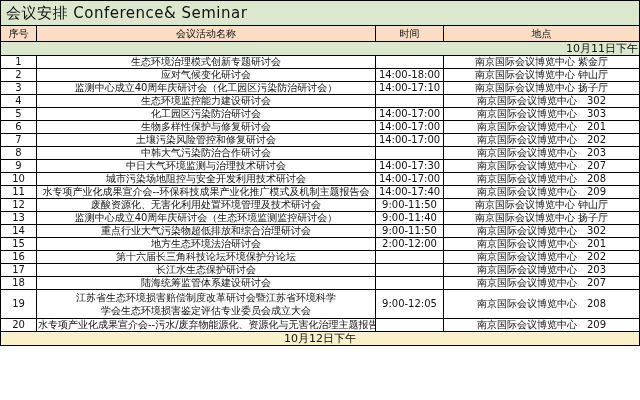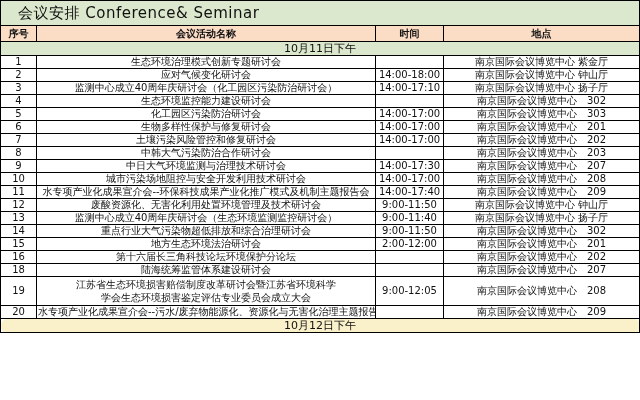--- a/index.html
+++ b/index.html
@@ -3,22 +3,22 @@
 <meta charset="utf-8">
 <style>
   html,body{margin:0;padding:0;background:#ffffff;}
   body{width:640px;height:400px;overflow:hidden;
        font-family:"DejaVu Sans","Liberation Sans",sans-serif;color:#111;}
   .sheet{width:640px;height:400px;background:#fff;}
   table{border-collapse:collapse;table-layout:fixed;width:639px;margin:0;}
   td{border:1px solid #000;text-align:center;padding:0 1px;overflow:hidden;
      white-space:nowrap;vertical-align:middle;}
   .title-row td{background:var(--green,#dce8cd);font-size:15px;font-weight:400;
-     text-align:left;padding-left:17px;height:24px;letter-spacing:.5px;}
-  .header-row td{background:var(--peach,#fbdcc5);font-weight:bold;font-size:10px;height:15px;}
+     text-align:left;padding-left:5px;height:24px;letter-spacing:.5px;}
+  .header-row td{background:var(--peach,#fbdcc5);font-weight:normal;font-size:10px;height:15px;}
   .section-row td{font-size:11px;height:13px;line-height:13px;}
   tbody td{font-size:10px;height:12px;line-height:12px;}
   td.c-no{font-size:10px;}
   tr.tall td{height:28px;}
   tr.tall td.c-name{white-space:pre-line;line-height:13px;margin-top:37px;}
 </style>
 </head>
 <body>
 
 <div class="sheet">
@@ -35,21 +35,21 @@
       </tr>
       <tr class="header-row">
         <td>序号</td>
         <td>会议活动名称</td>
         <td>时间</td>
         <td>地点</td>
       </tr>
     </thead>
     <tbody>
         <tr class="section-row">
-          <td colspan="4" style="background: rgb(220, 232, 205);">10月11日下午</td>
+          <td colspan="4" style="background: rgb(220, 232, 205); text-align: right;">10月11日下午</td>
         </tr>
         <tr>
           <td class="c-no">1</td>
           <td class="c-name">生态环境治理模式创新专题研讨会</td>
           <td class="c-time"></td>
           <td class="c-venue">南京国际会议博览中心 紫金厅</td>
         </tr>
         <tr>
           <td class="c-no">2</td>
           <td class="c-name">应对气候变化研讨会</td>
@@ -134,20 +134,26 @@
           <td class="c-time">2:00-12:00</td>
           <td class="c-venue">南京国际会议博览中心　201</td>
         </tr>
         <tr>
           <td class="c-no">16</td>
           <td class="c-name">第十六届长三角科技论坛环境保护分论坛</td>
           <td class="c-time"></td>
           <td class="c-venue">南京国际会议博览中心　202</td>
         </tr>
         <tr>
+          <td class="c-no">17</td>
+          <td class="c-name">长江水生态保护研讨会</td>
+          <td class="c-time"></td>
+          <td class="c-venue">南京国际会议博览中心　203</td>
+        </tr>
+        <tr>
           <td class="c-no">18</td>
           <td class="c-name">陆海统筹监管体系建设研讨会</td>
           <td class="c-time"></td>
           <td class="c-venue">南京国际会议博览中心　207</td>
         </tr>
         <tr class="tall">
           <td class="c-no">19</td>
           <td class="c-name">江苏省生态环境损害赔偿制度改革研讨会暨江苏省环境科学
 学会生态环境损害鉴定评估专业委员会成立大会</td>
           <td class="c-time">9:00-12:05</td>

